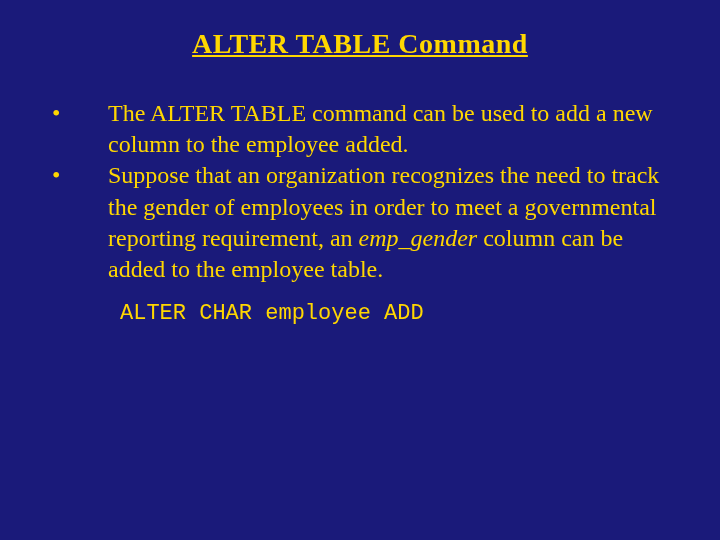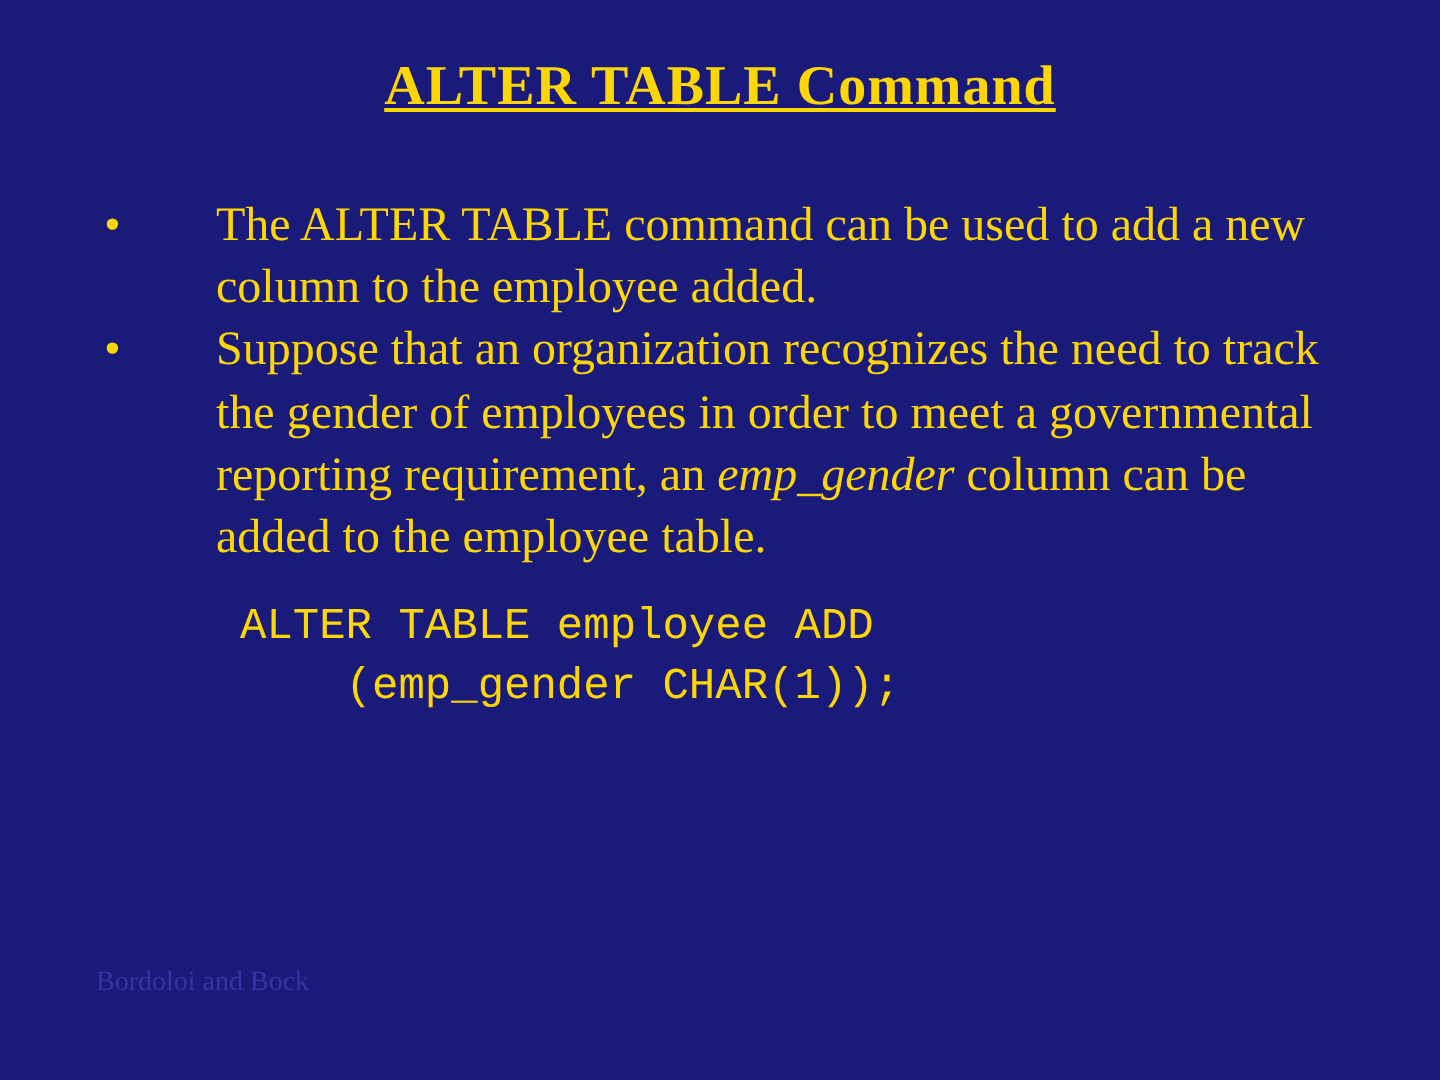--- a/index.html
+++ b/index.html
@@ -81,19 +81,17 @@
     <div class="bullet-row">
       <div class="bullet-mark">•</div>
       <div class="bullet-text">
         <span>Suppose that an organization recognizes the need to track the gender of employees in order to meet a governmental reporting requirement, an </span><span class="italic">emp_gender</span><span> column can be added to the employee table.</span>
       </div>
     </div>
 
   </div>
 
   <div class="code-block">
-    <div>ALTER TABLE employee ADD</div>
-    <div>&nbsp;&nbsp;&nbsp;&nbsp;(emp_gender CHAR(1));</div>
+    <div>ALTER CHAR employee ADD</div>
   </div>
 
-  <div class="footer">Bordoloi and Bock</div>
 
 </div>
 
 </body></html>

